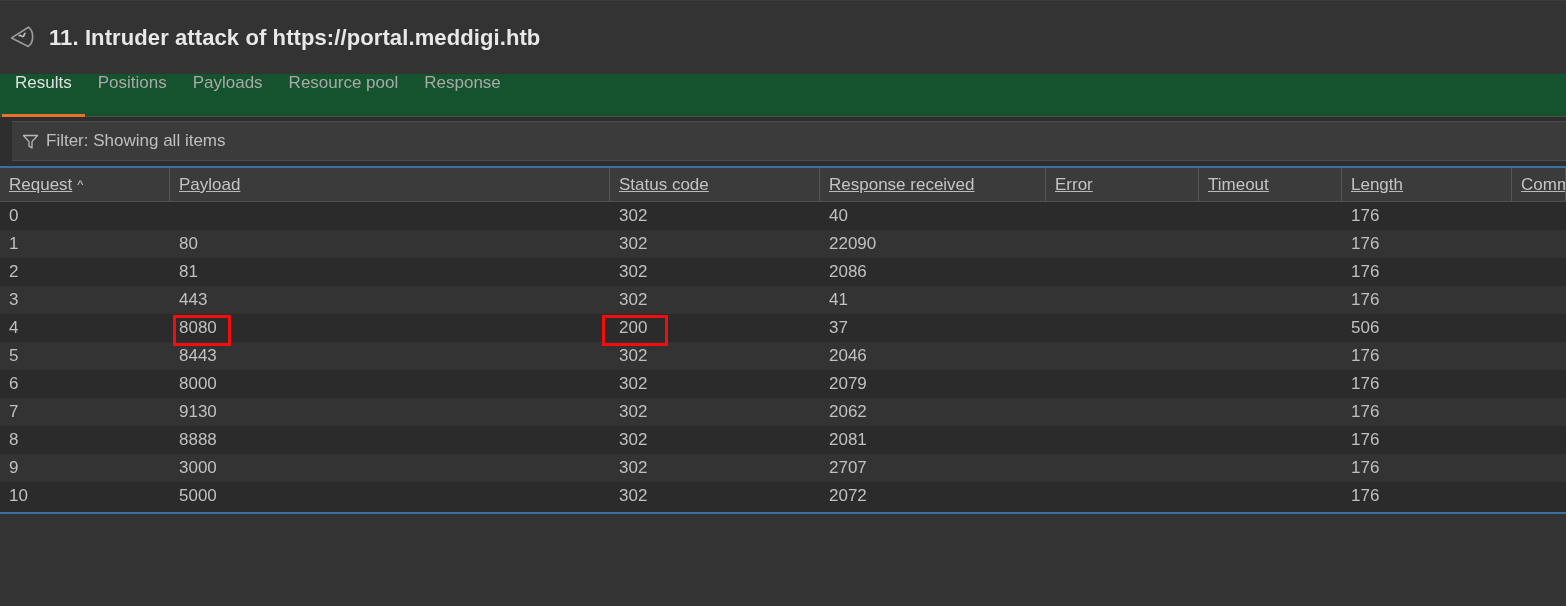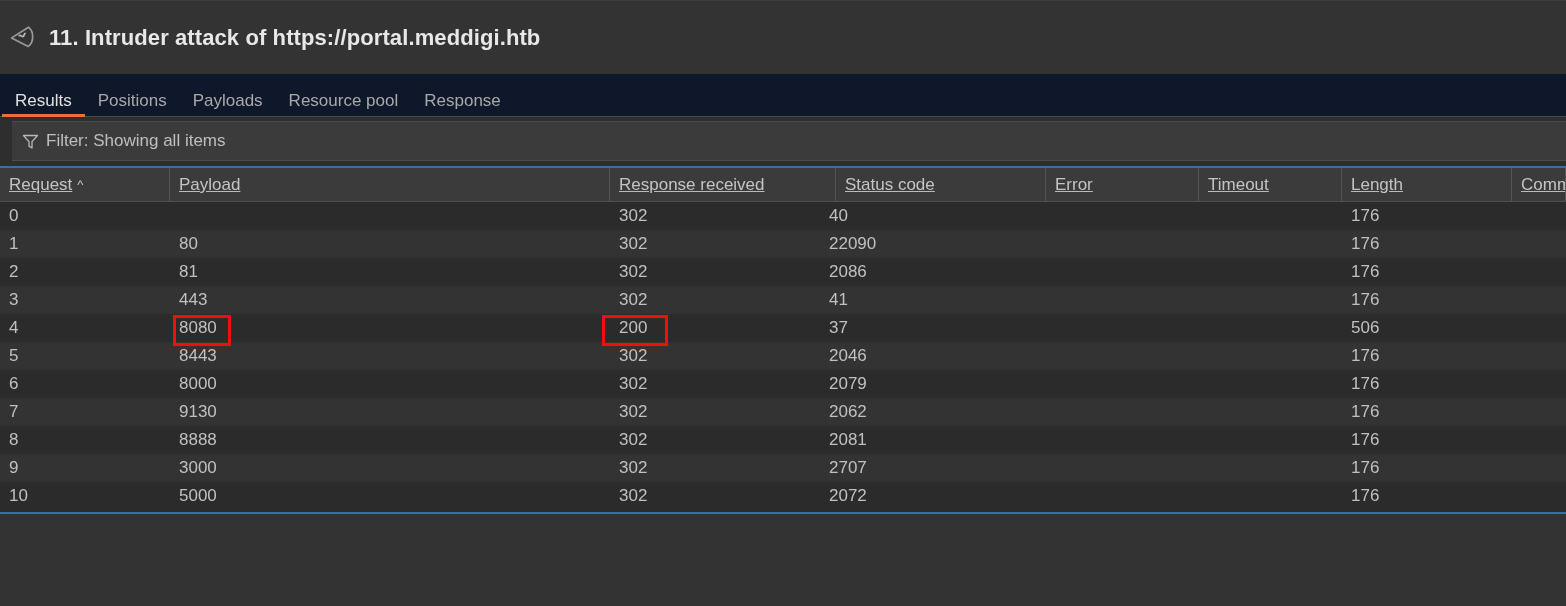--- a/index.html
+++ b/index.html
@@ -47,23 +47,22 @@
     margin-left: 9px;
     letter-spacing: 0.1px;
     white-space: nowrap;
   }
 
   
   .tabbar {
     position: absolute;
     left: 0; top: 74px;
     width: 1566px; height: 43px;
-    background: #0f172a;
+    background: #14532d;
     display: flex;
-    align-items: flex-end;
     box-sizing: border-box;
   }
   .tabbar::after {
     content: "";
     position: absolute;
     left: 0; bottom: 0;
     width: 1566px; height: 1px;
     background: #4a4a4a;
   }
   .tab {
@@ -225,22 +224,22 @@
     </span>
     <span class="filter-text">Filter: Showing all items</span>
   </div>
 
   <div class="table-wrap">
     <div class="grid">
 
       <div class="row hrow">
         <div class="cell c0"><span>Request</span><span class="sort-caret">^</span></div>
         <div class="cell c1">Payload</div>
+        <div class="cell c2">Status code</div>
         <div class="cell c3">Response received</div>
-        <div class="cell c2">Status code</div>
         <div class="cell c4">Error</div>
         <div class="cell c5">Timeout</div>
         <div class="cell c6">Length</div>
         <div class="cell c7">Comm</div>
       </div>
 
       <div class="row odd">
         <div class="cell c0">0</div>
         <div class="cell c1"></div>
         <div class="cell c2">302</div>

